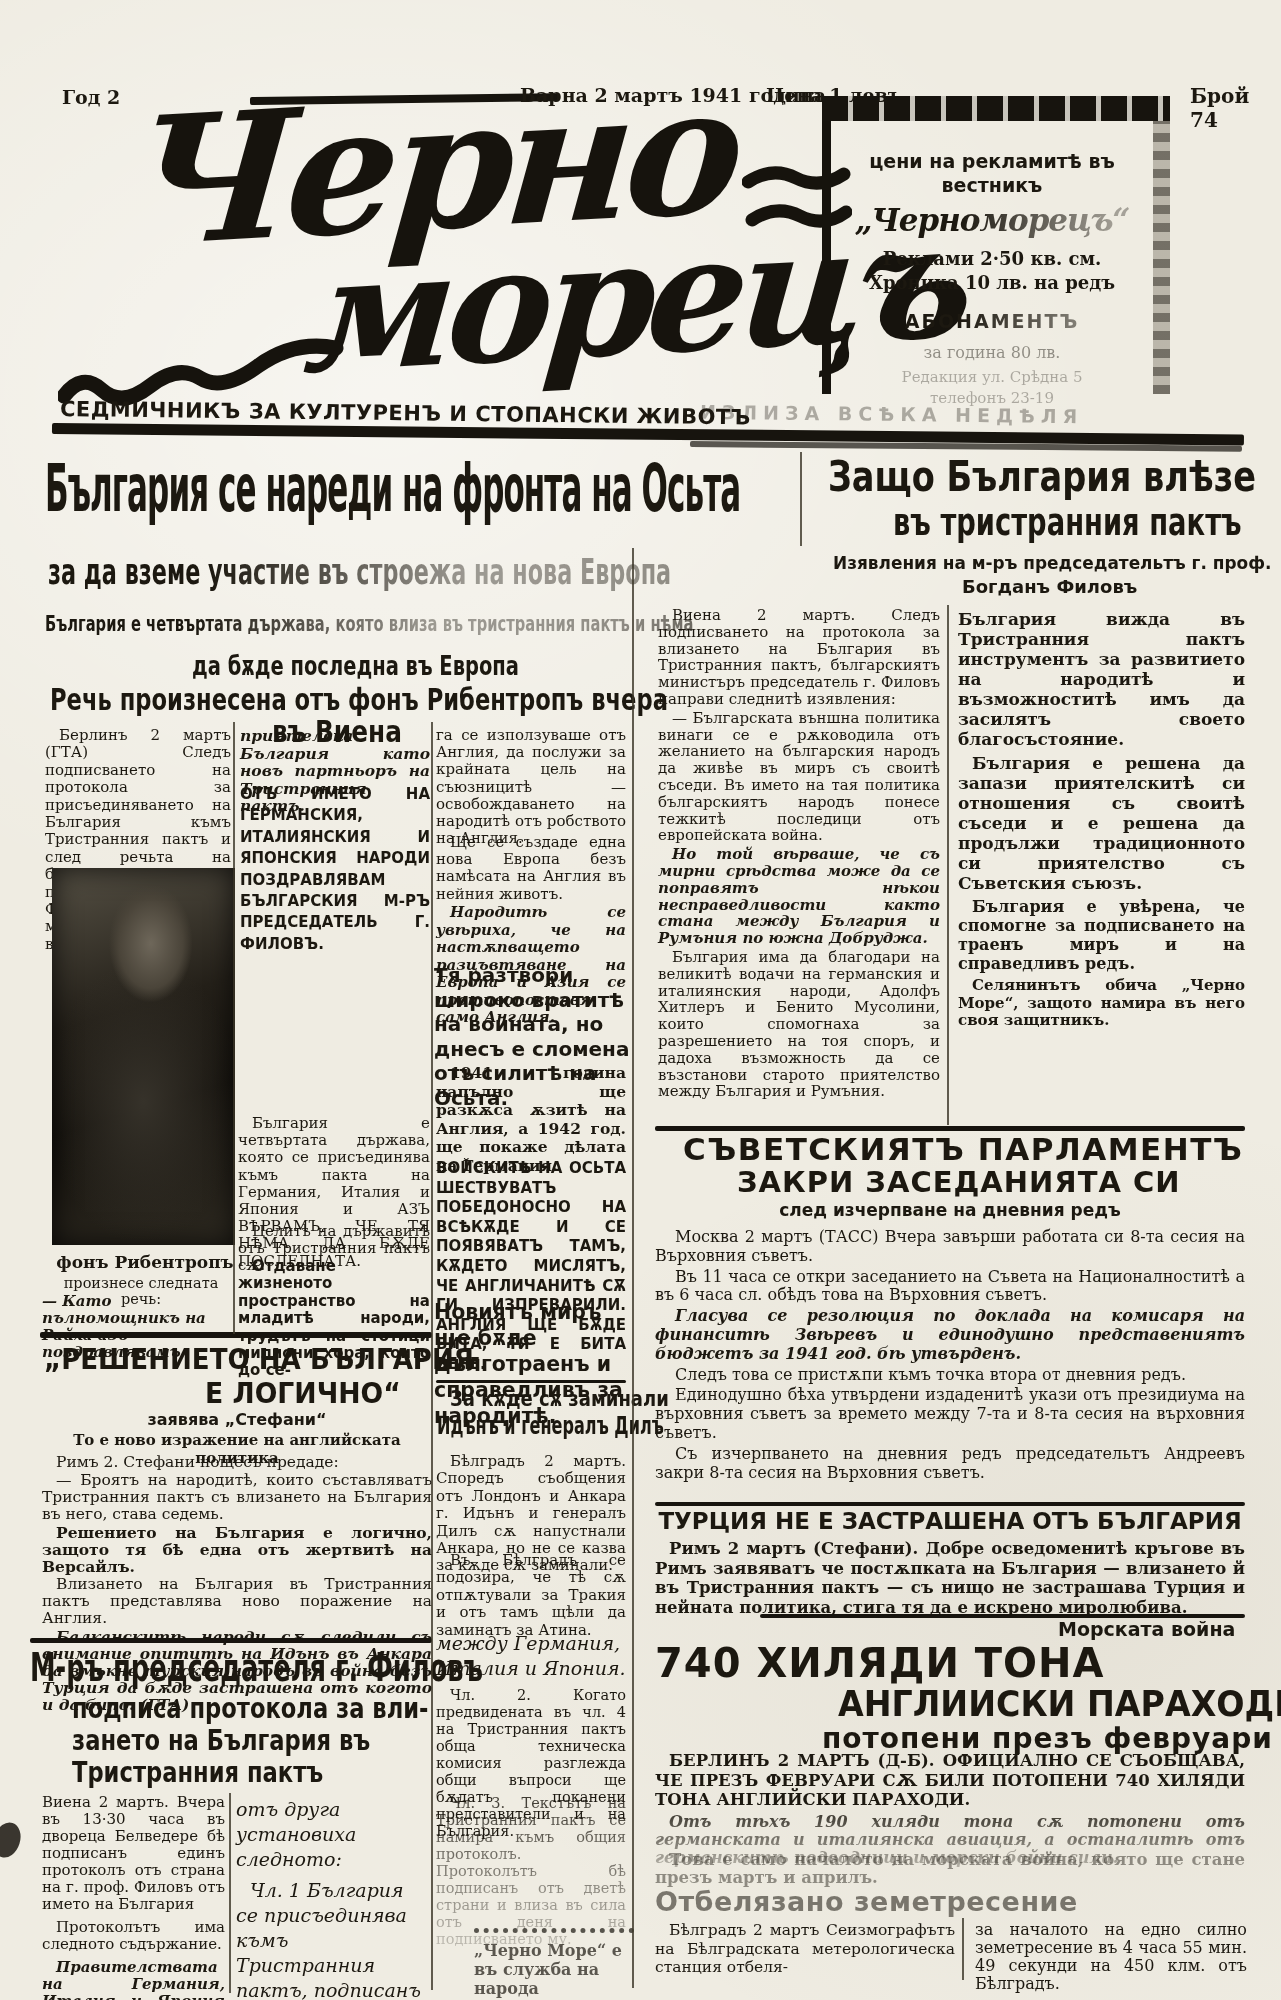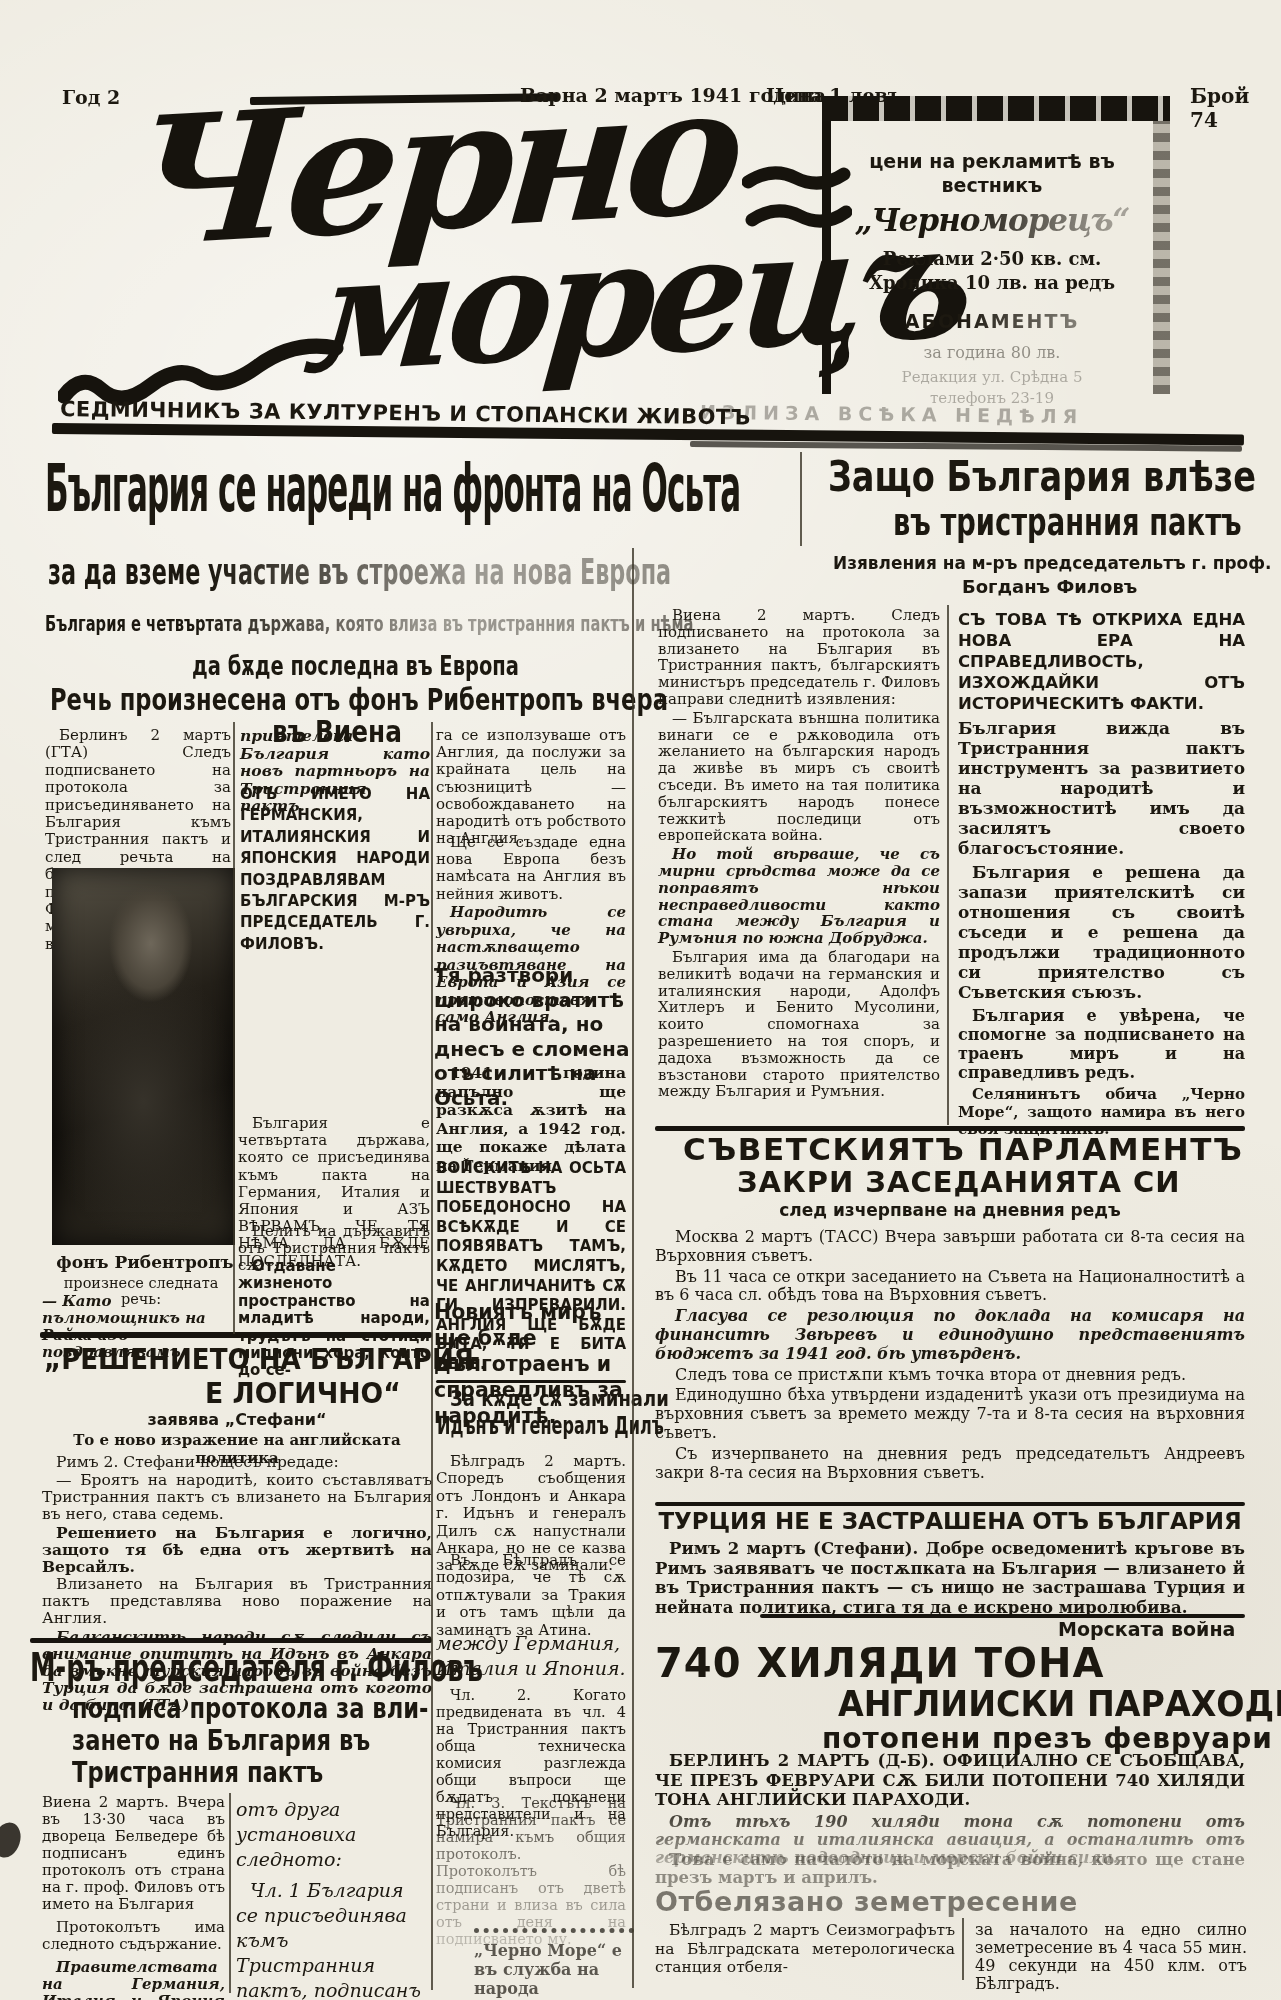--- a/index.html
+++ b/index.html
@@ -360,21 +360,20 @@
     </div>
   <div class="abs b f70" id="motto">„Черно Море“ е въ служба на народа</div>
 
   <div class="abs j" id="why-a">
     <p>Виена 2 мартъ. Следъ подписването на протокола за влизането на България въ Тристранния пактъ, българскиятъ министъръ председатель г. Филовъ направи следнитѣ изявления:</p>
     <p>— Българската външна политика винаги се е рѫководила отъ желанието на българския народъ да живѣе въ миръ съ своитѣ съседи. Въ името на тая политика българскиятъ народъ понесе тежкитѣ последици отъ европейската война.</p>
     <p class="i b">Но той вѣрваше, че съ мирни срѣдства може да се поправятъ нѣкои несправедливости както стана между България и Румъния по южна Добруджа.</p>
     <p>България има да благодари на великитѣ водачи на германския и италиянския народи, Адолфъ Хитлеръ и Бенито Мусолини, които спомогнаха за разрешението на тоя споръ, и дадоха възможность да се възстанови старото приятелство между България и Румъния.</p>
   </div>
   <div class="abs j" id="why-b">
-    <p class="ni b sans" id="why-b1">СЪ ТОВА ТѢ ОТКРИХА ЕДНА НОВА ЕРА НА СПРАВЕДЛИВОСТЬ, ИЗХОЖДАЙКИ ОТЪ ИСТОРИЧЕСКИТѢ ФАКТИ.</p>
     <p class="ni b" id="why-b2">България вижда въ Тристранния пактъ инструментъ за развитието на народитѣ и възможноститѣ имъ да засилятъ своето благосъстояние.</p>
     <p class="b" id="why-b3">България е решена да запази приятелскитѣ си отношения съ своитѣ съседи и е решена да продължи традиционното си приятелство съ Съветския съюзъ.</p>
     <p class="b" id="why-b4">България е увѣрена, че спомогне за подписването на траенъ миръ и на справедливъ редъ.</p>
     <p class="b" id="why-b5">Селянинътъ обича „Черно Море“, защото намира въ него своя защитникъ.</p>
   </div>
 
   <div class="abs rule" id="sov-rule"></div>
   <div class="abs b sans" id="sov-h1">СЪВЕТСКИЯТЪ ПАРЛАМЕНТЪ</div>
   <div class="abs b sans" id="sov-h2">ЗАКРИ ЗАСЕДАНИЯТА СИ</div>
   <div class="abs b c sans" id="sov-sub">след изчерпване на дневния редъ</div>

